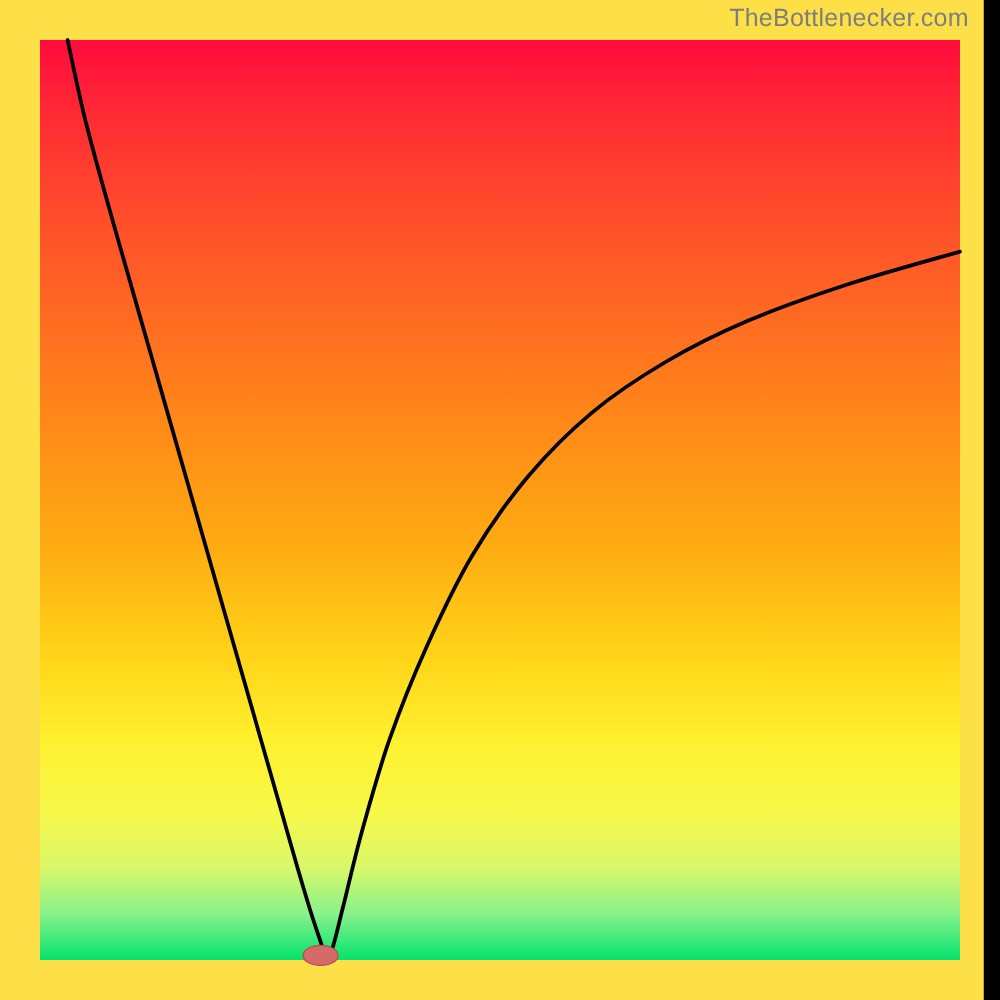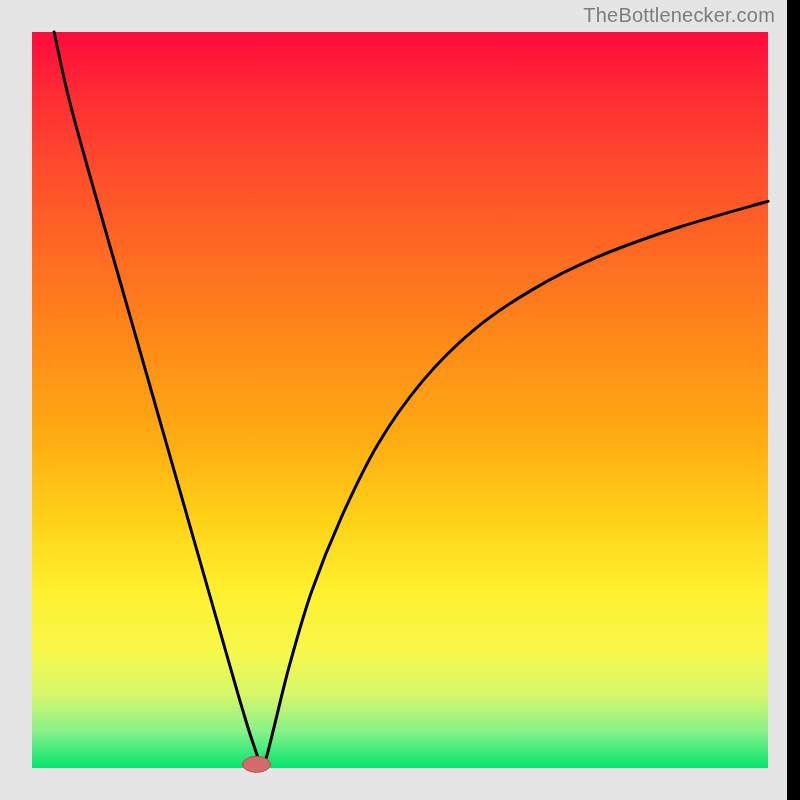--- a/index.html
+++ b/index.html
@@ -8,21 +8,21 @@
     width: 800px;
     height: 800px;
     background: #000;
     overflow: hidden;
     font-family: Arial, Helvetica, sans-serif;
   }
   .frame {
     position: relative;
     width: 787px;
     height: 800px;
-    background: #e5e5e5;
+    background: #fde047;
   }
   .plot {
     position: absolute;
     left: 32px;
     top: 32px;
     width: 736px;
     height: 736px;
     background: linear-gradient(
       to bottom,
       #ff0a3c 0%,

